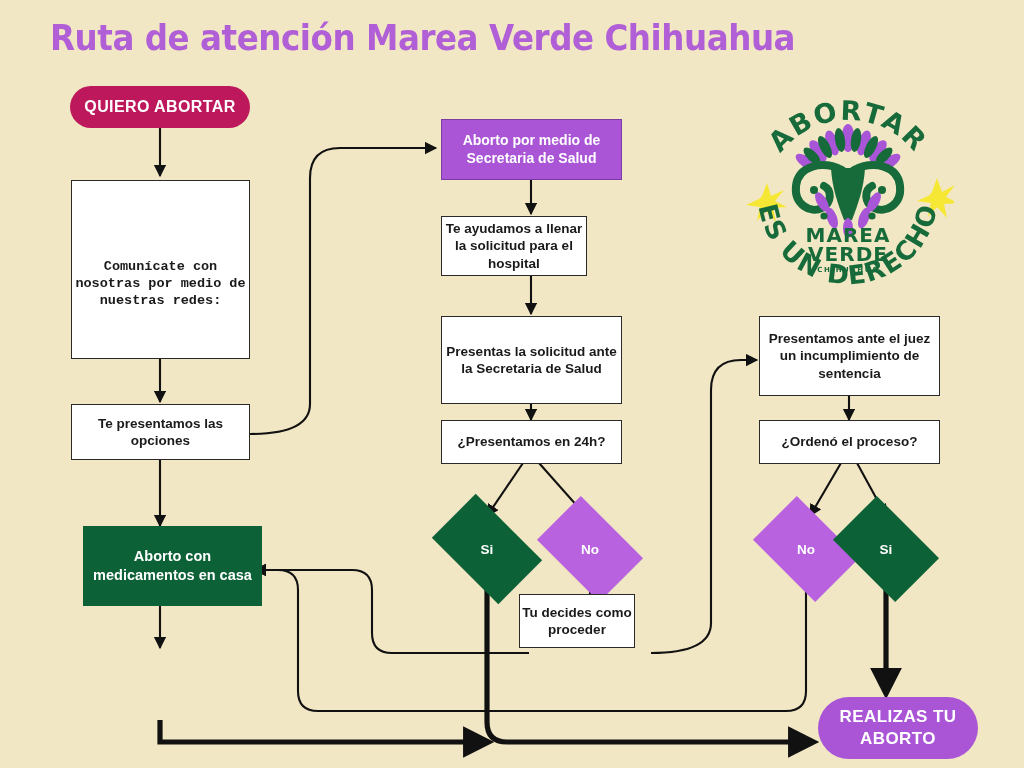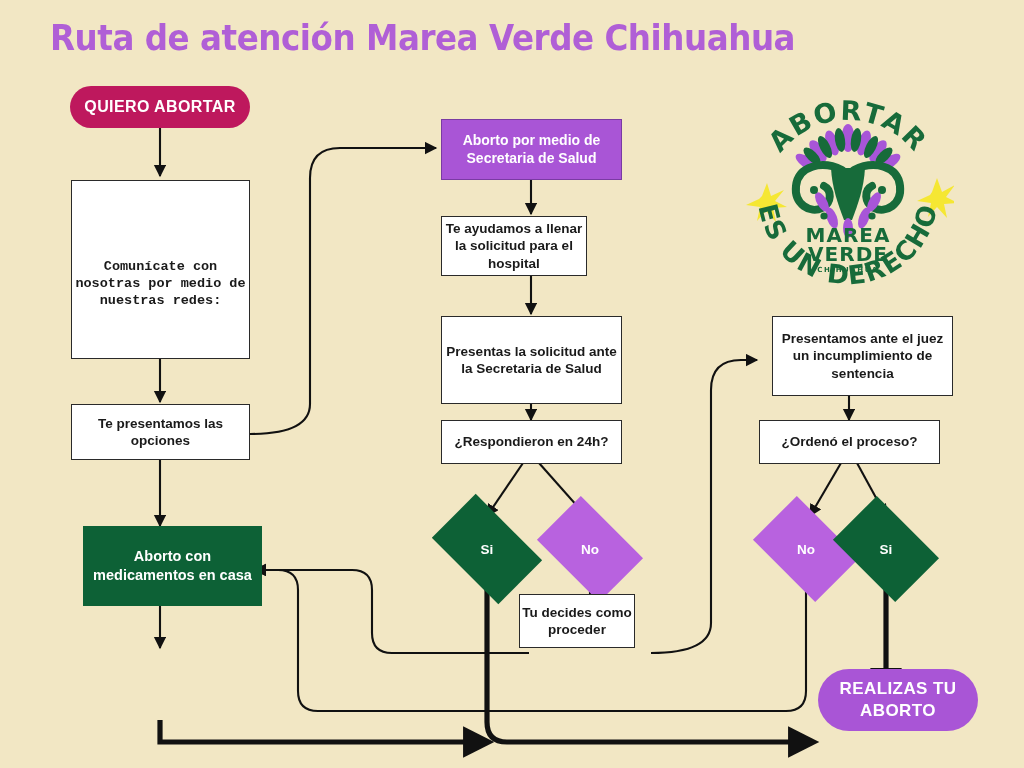--- a/index.html
+++ b/index.html
@@ -163,56 +163,56 @@
 
   <div class="node box" style="left:441px;top:216px;width:146px;height:60px;">
     <span>Te ayudamos a llenar la solicitud para el hospital</span>
   </div>
 
   <div class="node box" style="left:441px;top:316px;width:181px;height:88px;">
     <span>Presentas la solicitud ante la Secretaria de Salud</span>
   </div>
 
   <div class="node box" style="left:441px;top:420px;width:181px;height:44px;">
-    <span>¿Respondieron en 24h?</span>
+    <span>¿Presentamos en 24h?</span>
   </div>
 
   <div class="diamond d-green" style="left:440px;top:518px;width:94px;height:62px;">
     <span class="dshape"></span>
     <span class="dlabel">Si</span>
   </div>
 
   <div class="diamond d-purple" style="left:546px;top:518px;width:88px;height:62px;">
     <span class="dshape"></span>
     <span class="dlabel">No</span>
   </div>
 
   <div class="node box" style="left:519px;top:594px;width:116px;height:54px;">
     <span>Tu decides como proceder</span>
   </div>
 
-  <div class="node box" style="left:759px;top:316px;width:181px;height:80px;margin-left:13px;">
+  <div class="node box" style="left:759px;top:316px;width:181px;height:80px;">
     <span>Presentamos ante el juez un incumplimiento de sentencia</span>
   </div>
 
   <div class="node box" style="left:759px;top:420px;width:181px;height:44px;">
     <span>¿Ordenó el proceso?</span>
   </div>
 
   <div class="diamond d-purple" style="left:762px;top:518px;width:88px;height:62px;">
     <span class="dshape"></span>
     <span class="dlabel">No</span>
   </div>
 
   <div class="diamond d-green" style="left:842px;top:518px;width:88px;height:62px;">
     <span class="dshape"></span>
     <span class="dlabel">Si</span>
   </div>
 
-  <div class="node pill pill-purple" style="left:818px;top:669px;width:160px;height:62px;">
+  <div class="node pill pill-purple" style="left:818px;top:697px;width:160px;height:62px;">
     <span>REALIZAS TU ABORTO</span>
   </div>
 
   <svg id="logo" viewBox="0 0 212 200" xmlns="http://www.w3.org/2000/svg">
     <defs>
       <path id="arcTop" d="M 22,118 A 84,84 0 0 1 190,118"></path>
       <path id="arcBot" d="M 16,108 A 90,90 0 0 0 196,108"></path>
     </defs>
 
     <g>

